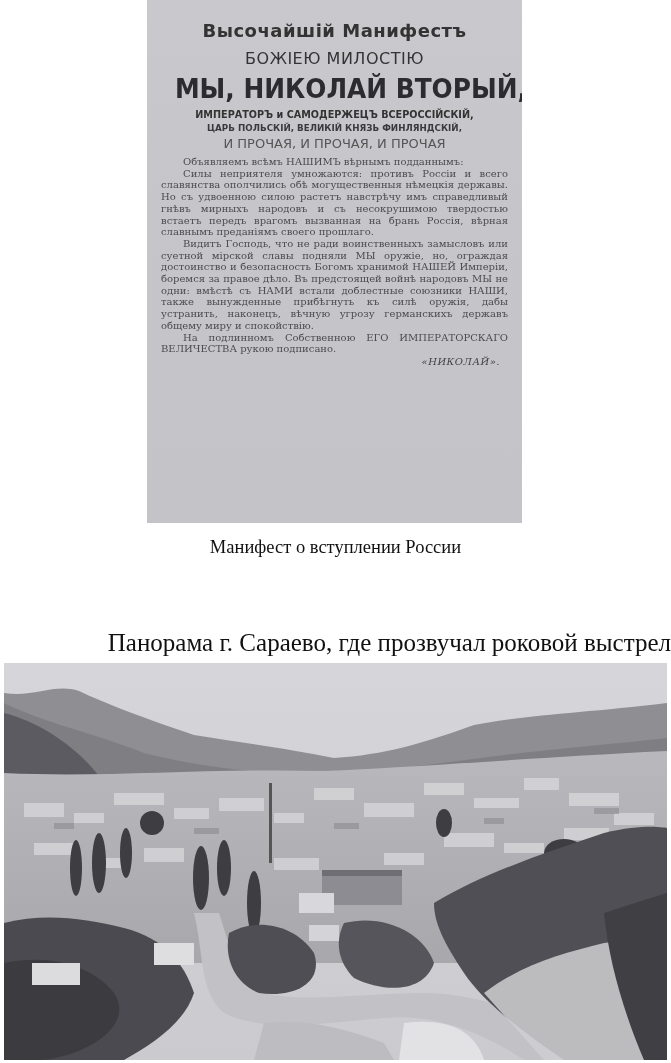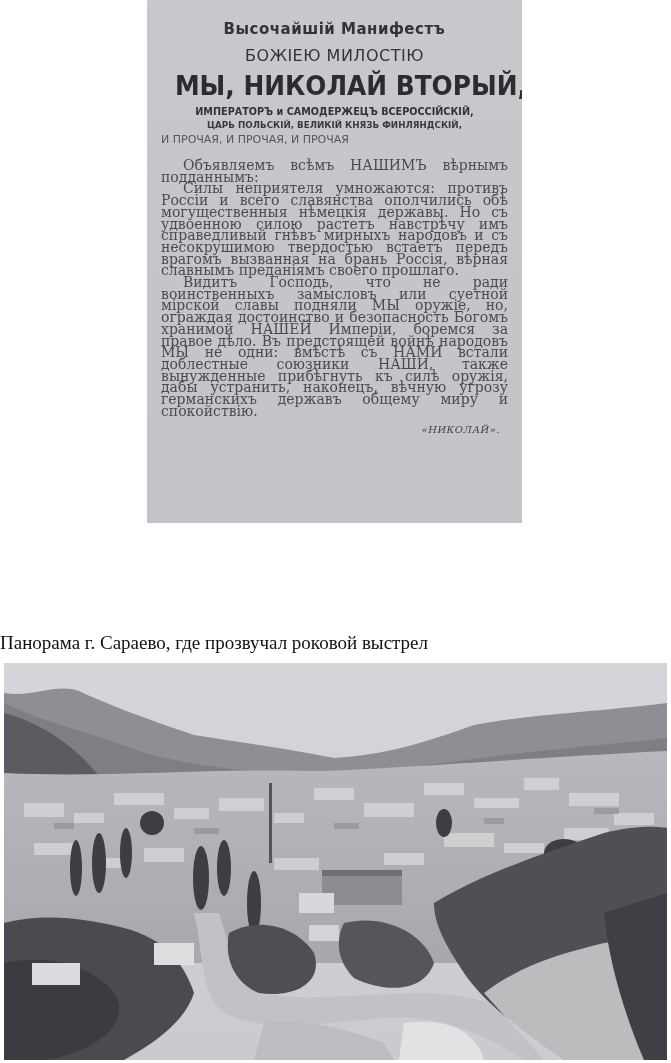--- a/index.html
+++ b/index.html
@@ -9,21 +9,21 @@
     
     .manifesto {
       position: absolute; left: 147px; top: 0; width: 375px; height: 523px;
       background: linear-gradient(180deg, #c9c9cd 0%, #c6c6ca 40%, #c4c4c8 100%);
       color: #3a3a3e;
       padding: 6px 14px 0 14px;
       overflow: hidden;
     }
     .manifesto .m-title {
       text-align: center; font-family: "DejaVu Sans", sans-serif; font-weight: bold;
-      font-size: 15px; letter-spacing: 0.5px; margin-top: 14px; color: #333;
+      font-size: 18px; letter-spacing: 0.5px; margin-top: 14px; color: #333;
     }
     .manifesto .m-grace {
       text-align: center; font-family: "DejaVu Sans", sans-serif; font-size: 16px;
       margin-top: 8px; letter-spacing: 0.5px; color: #333;
     }
     .manifesto .m-name {
       text-align: center; font-family: "DejaVu Sans", sans-serif; font-weight: bold;
       font-size: 27px; line-height: 30px; margin-top: 6px; color: #2c2c30;
       transform: scaleX(0.92); transform-origin: center; white-space: nowrap;
     }
@@ -31,44 +31,44 @@
       text-align: center; font-family: "DejaVu Sans", sans-serif; font-weight: bold;
       font-size: 10.5px; margin-top: 4px; white-space: nowrap;
       transform: scaleX(0.92); transform-origin: center; color: #333;
     }
     .manifesto .m-line2 {
       text-align: center; font-family: "DejaVu Sans", sans-serif; font-weight: bold;
       font-size: 9.5px; margin-top: 2px; white-space: nowrap;
       transform: scaleX(0.92); transform-origin: center; color: #3a3a3e;
     }
     .manifesto .m-line3 {
-      text-align: left; font-family: "DejaVu Sans", sans-serif;
-      font-size: 11px; margin-top: 3px; color: #555;
+      text-align: center; font-family: "DejaVu Sans", sans-serif;
+      font-size: 13px; margin-top: 3px; color: #555;
     }
     .manifesto .m-body {
-      margin-top: 14px;
-      font-family: "DejaVu Serif", serif; font-size: 14px; line-height: 11.7px;
+      margin-top: 5px;
+      font-family: "DejaVu Serif", serif; font-size: 10px; line-height: 11.7px;
       text-align: justify; color: #4a4a50;
     }
     .manifesto .m-body p { text-indent: 22px; }
     .manifesto .m-signature {
       text-align: right; font-style: italic; font-family: "DejaVu Serif", serif;
-      font-size: 10px; letter-spacing: 0.5px; margin-top: 7px; padding-right: 8px; color: #444;
+      font-size: 10px; letter-spacing: 0.5px; margin-top: 1px; padding-right: 8px; color: #444;
     }
 
     
     .caption-manifesto {
       position: absolute; left: 0; width: 671px; top: 536px;
       text-align: center; font-family: "Liberation Serif", serif;
       font-size: 18.5px; line-height: 23px; color: #111;
     }
     .caption-sarajevo {
       position: absolute; left: 0; width: 671px; top: 631px;
-      text-align: left; font-family: "Liberation Serif", serif;
-      font-size: 19px; line-height: 23px; color: #111;
+      text-align: right; font-family: "Liberation Serif", serif;
+      font-size: 25px; line-height: 23px; color: #111;
     }
 
     
     .panorama {
       position: absolute; left: 4px; top: 663px; width: 663px; height: 397px;
       overflow: hidden; background: #cfcfd3;
     }
     .panorama svg { display: block; width: 100%; height: 100%; }
   </style>
 </head>
@@ -78,25 +78,27 @@
   <div class="m-title">Высочайшій Манифестъ</div>
   <div class="m-grace">БОЖІЕЮ МИЛОСТІЮ</div>
   <div class="m-name">МЫ, НИКОЛАЙ ВТОРЫЙ,</div>
   <div class="m-line1">ИМПЕРАТОРЪ и САМОДЕРЖЕЦЪ ВСЕРОССІЙСКІЙ,</div>
   <div class="m-line2">ЦАРЬ ПОЛЬСКІЙ, ВЕЛИКІЙ КНЯЗЬ ФИНЛЯНДСКІЙ,</div>
   <div class="m-line3">И ПРОЧАЯ, И ПРОЧАЯ, И ПРОЧАЯ</div>
   <div class="m-body">
     <p>Объявляемъ всѣмъ НАШИМЪ вѣрнымъ подданнымъ:</p>
     <p>Силы неприятеля умножаются: противъ Россіи и всего славянства ополчились обѣ могущественныя нѣмецкія державы. Но съ удвоенною силою растетъ навстрѣчу имъ справедливый гнѣвъ мирныхъ народовъ и съ несокрушимою твердостью встаетъ передъ врагомъ вызванная на брань Россія, вѣрная славнымъ преданіямъ своего прошлаго.</p>
     <p>Видитъ Господь, что не ради воинственныхъ замысловъ или суетной мірской славы подняли МЫ оружіе, но, ограждая достоинство и безопасность Богомъ хранимой НАШЕЙ Имперіи, боремся за правое дѣло. Въ предстоящей войнѣ народовъ МЫ не одни: вмѣстѣ съ НАМИ встали доблестные союзники НАШИ, также вынужденные прибѣгнуть къ силѣ оружія, дабы устранить, наконецъ, вѣчную угрозу германскихъ державъ общему миру и спокойствію.</p>
+    <p>На подлинномъ Собственною ЕГО ИМПЕРАТОРСКАГО ВЕЛИЧЕСТВА рукою подписано.</p>
   </div>
   <div class="m-signature">«НИКОЛАЙ».</div>
 </div>
 
 <div class="caption-manifesto">
+  <div>Манифест о вступлении России</div>
 </div>
 
 <div class="caption-sarajevo">Панорама г. Сараево, где прозвучал роковой выстрел</div>
 
 <div class="panorama">
   <svg viewBox="0 0 663 397" preserveAspectRatio="none" xmlns="http://www.w3.org/2000/svg">
     <defs>
       <linearGradient id="sky" x1="0" y1="0" x2="0" y2="1">
         <stop offset="0" stop-color="#d6d6da"></stop>
         <stop offset="1" stop-color="#cbcbcf"></stop>

